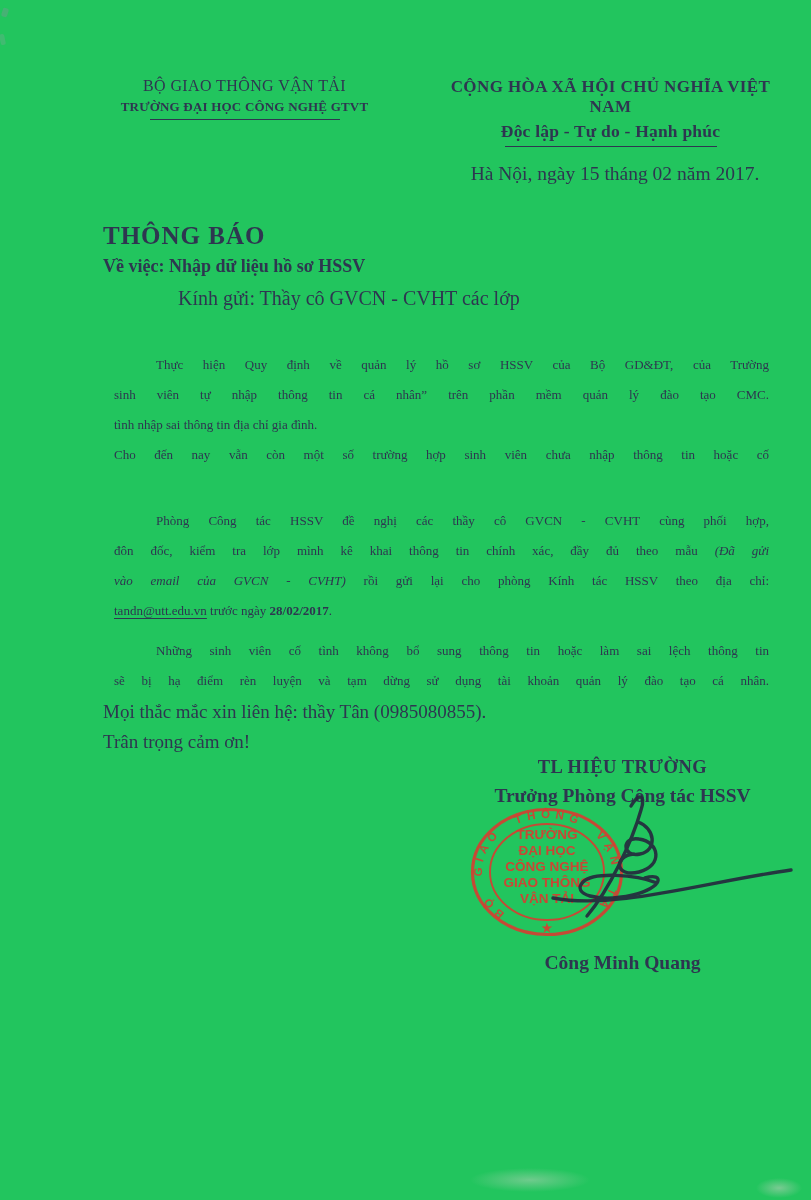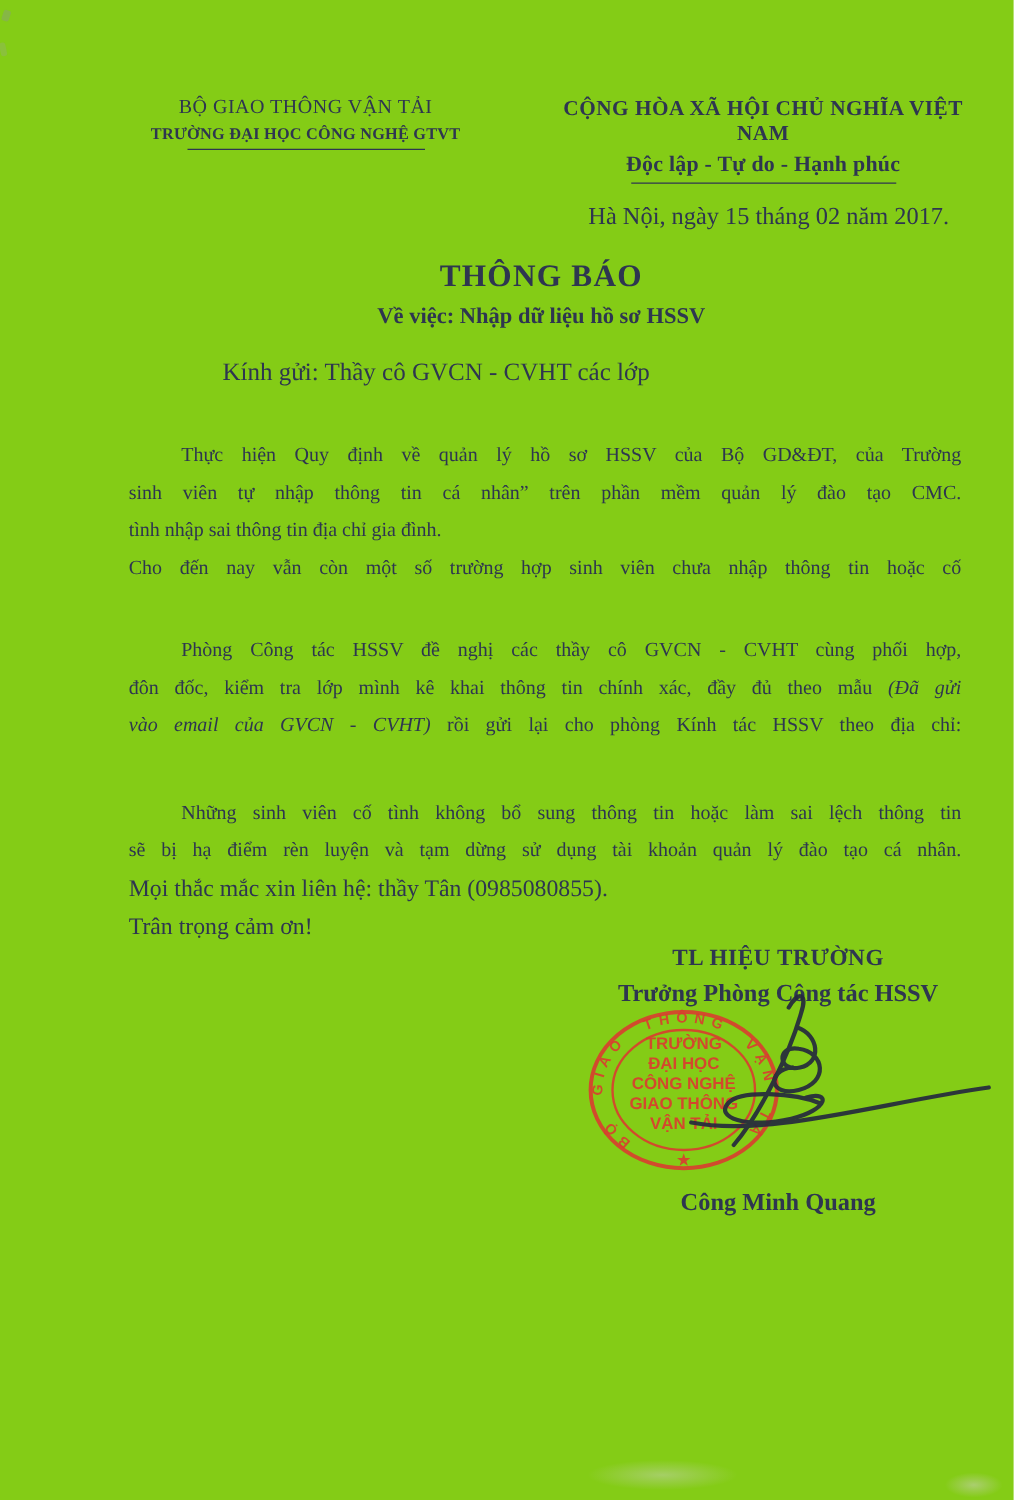--- a/index.html
+++ b/index.html
@@ -1,52 +1,52 @@
 <!DOCTYPE html>
 <html><head>
 <meta charset="utf-8">
 <style>
   html, body { margin: 0; padding: 0; background: #ffffff; }
   .page {
     position: relative;
     width: 811px;
     height: 1200px;
-    background: #84cc16;
+    background: #22c55e;
     font-family: "Liberation Serif", serif;
     color: #2e3650;
     overflow: hidden;
   }
   .abs { position: absolute; }
 
   
   .hdr-left  { left: 92px;  top: 77px;  width: 305px; text-align: center; }
   .hdr-right { left: 438px; top: 77px;  width: 345px; text-align: center; }
   .hdr-line1 { font-size: 16px; letter-spacing: .4px; }
   .hdr-line2 { font-size: 13px; font-weight: bold; margin-top: 4px; letter-spacing: .2px; }
   .hdr-right .hdr-line1 { font-size: 17px; font-weight: bold; }
   .hdr-right .hdr-line2 { font-size: 17.5px; }
   .rule { border-top: 1.7px solid #2e3650; margin: 4px auto 0; }
   .rule-left  { width: 190px; }
   .rule-right { width: 212px; }
 
   .dateline { left: 450px; top: 163px; width: 330px; text-align: center; font-size: 19.5px; }
 
   
-  .title-wrap { left: 103px; top: 208px; width: 660px; text-align: center; }
+  .title-wrap { left: 103px; top: 222px; width: 660px; }
   .title    { font-size: 25px; font-weight: bold; letter-spacing: 1px; }
   .subject  { font-size: 18px; font-weight: bold; margin-top: 6px; }
 
   .salutation { left: 178px; top: 287px; font-size: 20px; }
 
   
   .para { left: 103px; width: 666px; }
   .p1 { top: 350px; }
   .p2 { top: 506px; }
   .p3 { top: 636px; }
-  .bl { font-size: 16px; line-height: 30px; }
+  .bl { font-size: 13px; line-height: 30px; margin-left: 11px; }
   .just { text-align: justify; text-align-last: justify; -moz-text-align-last: justify; }
   .ind  { text-indent: 42px; }
   .u { text-decoration: underline; text-underline-offset: 3px; }
   i { font-style: italic; }
   b { font-weight: bold; }
 
   .contact { left: 103px; top: 701px; font-size: 19px; }
   .closing { left: 103px; top: 731px; font-size: 19px; }
 
   
@@ -105,20 +105,21 @@
     <div class="bl just ind">Thực hiện Quy định về quản lý hồ sơ HSSV của Bộ GD&amp;ĐT, của Trường</div>
     <div class="bl just">sinh viên tự nhập thông tin cá nhân” trên phần mềm quản lý đào tạo CMC.</div>
     <div class="bl">tình nhập sai thông tin địa chỉ gia đình.</div>
     <div class="bl just">Cho đến nay vẫn còn một số trường hợp sinh viên chưa nhập thông tin hoặc cố</div>
   </div>
 
   <div class="abs para p2">
     <div class="bl just ind">Phòng Công tác HSSV đề nghị các thầy cô GVCN - CVHT cùng phối hợp,</div>
     <div class="bl just"><span>đôn đốc, kiểm tra lớp mình kê khai thông tin chính xác, đầy đủ theo mẫu</span> <i>(Đã gửi</i></div>
     <div class="bl just"><i>vào email của GVCN - CVHT)</i><span> rồi gửi lại cho phòng Kính tác HSSV theo địa chỉ:</span></div>
+    <div class="bl"><span class="u">tandn@utt.edu.vn</span><span> trước ngày </span><b>28/02/2017</b><span>.</span></div>
   </div>
 
   <div class="abs para p3">
     <div class="bl just ind">Những sinh viên cố tình không bổ sung thông tin hoặc làm sai lệch thông tin</div>
     <div class="bl just">sẽ bị hạ điểm rèn luyện và tạm dừng sử dụng tài khoản quản lý đào tạo cá nhân.</div>
   </div>
 
   <div class="abs contact">Mọi thắc mắc xin liên hệ: thầy Tân (0985080855).</div>
   <div class="abs closing">Trân trọng cảm ơn!</div>
 

